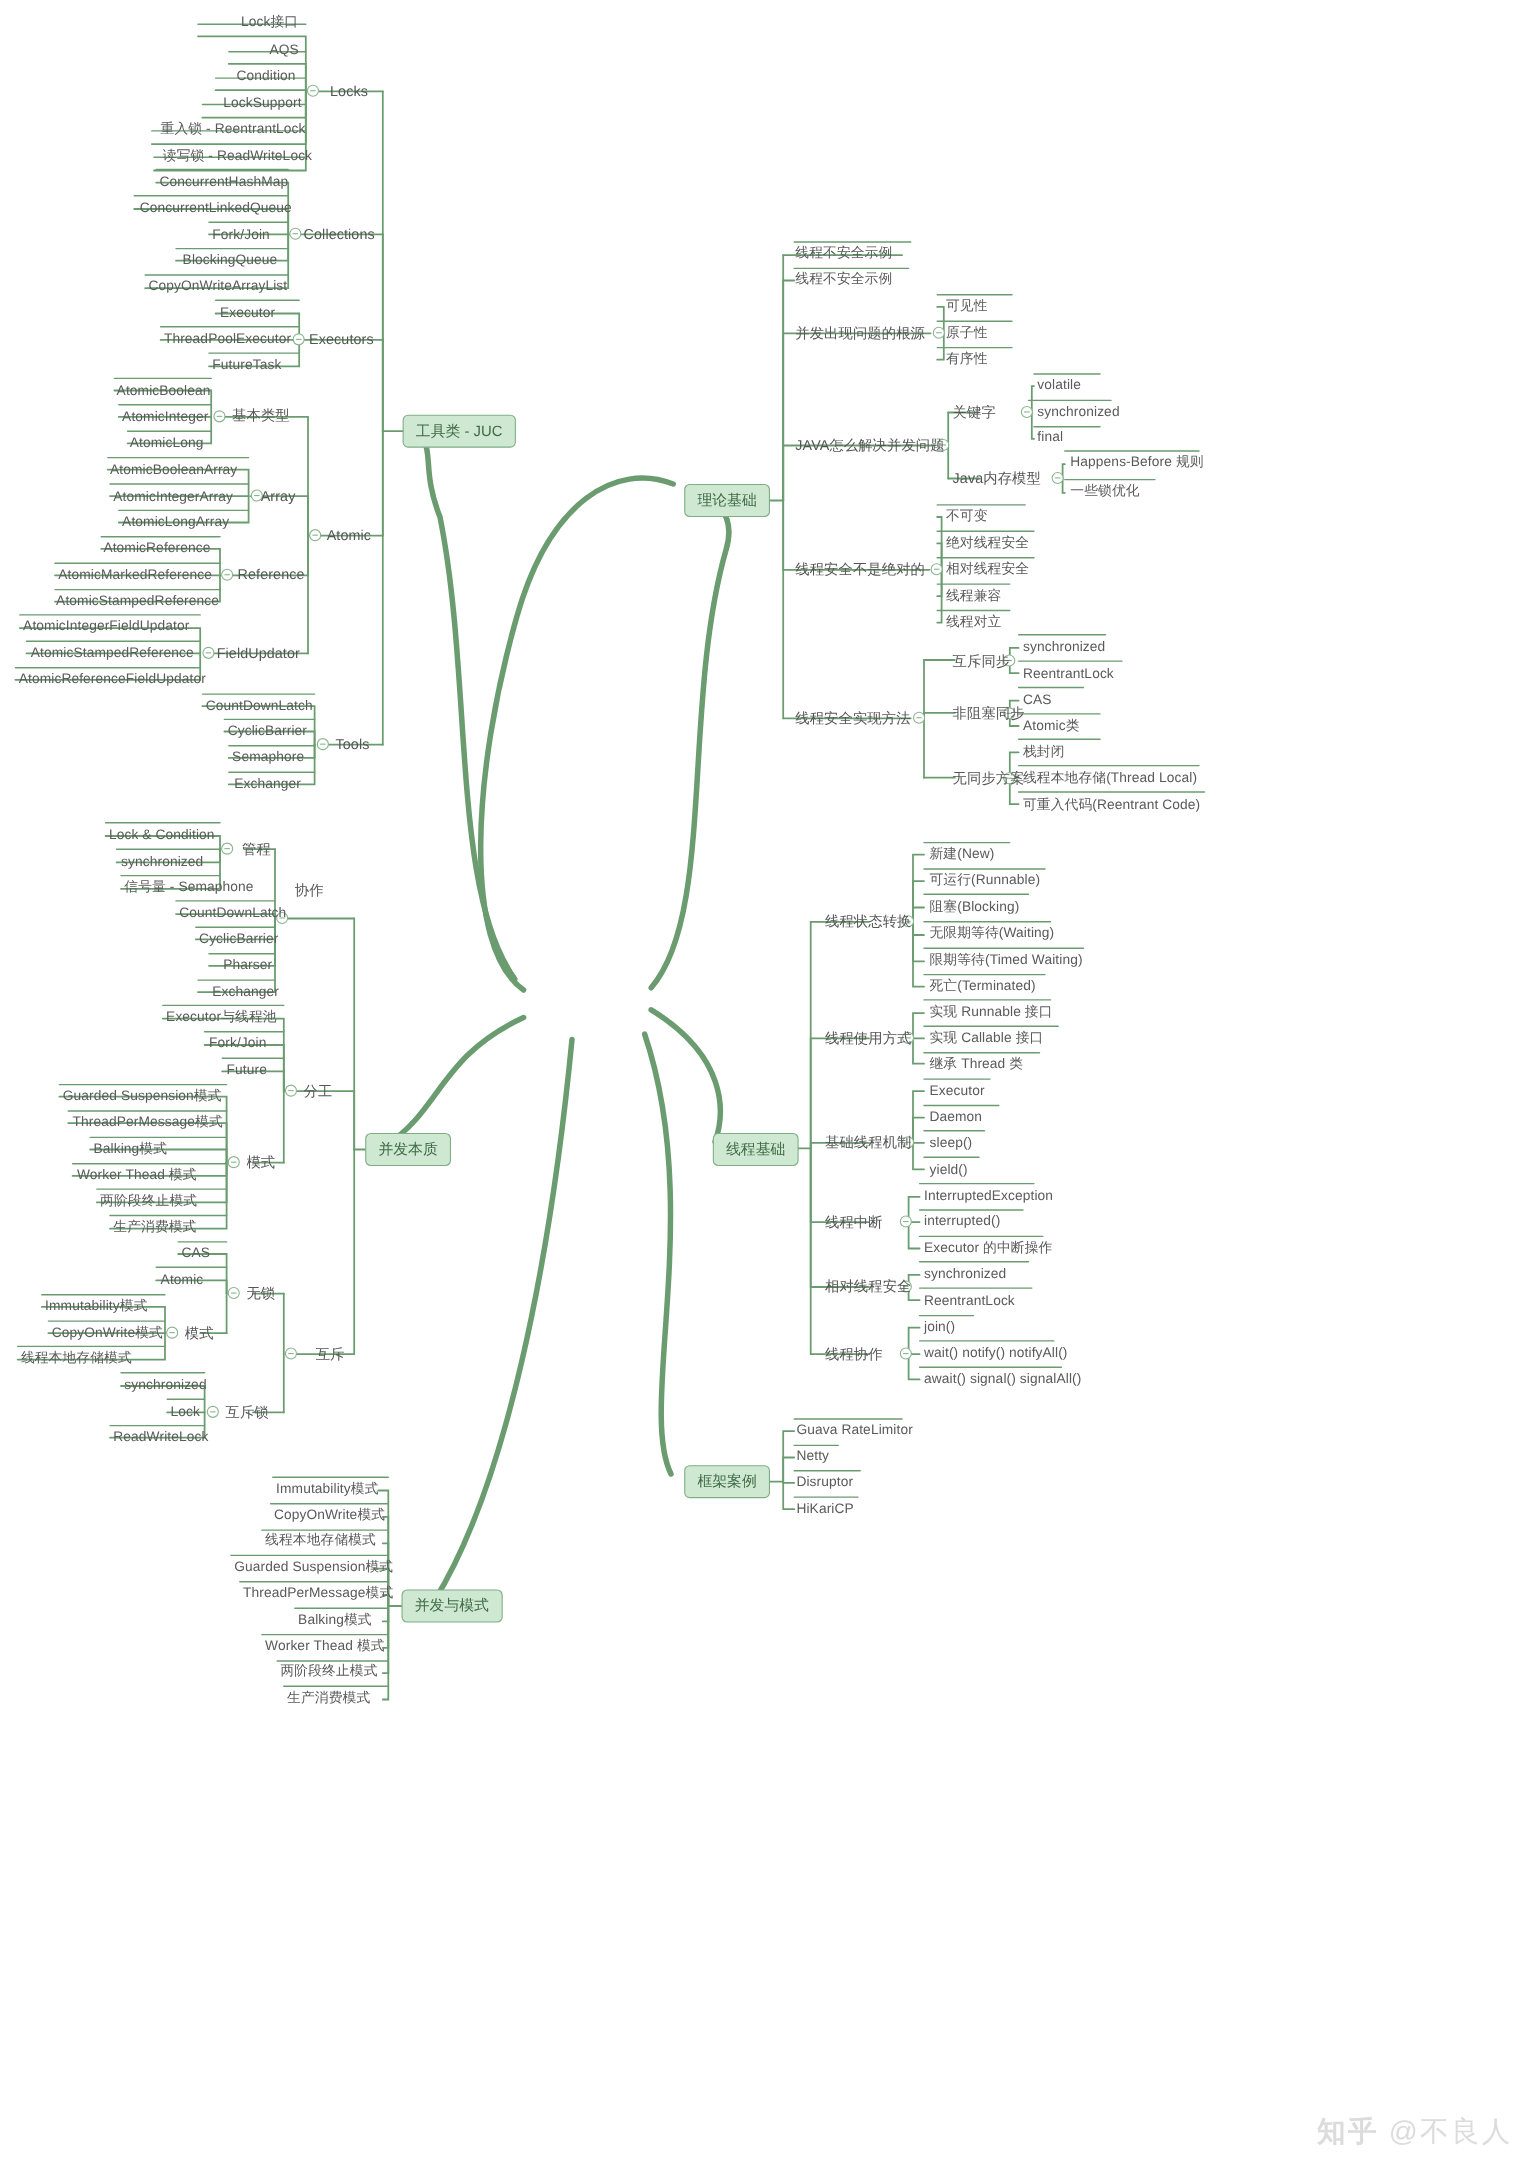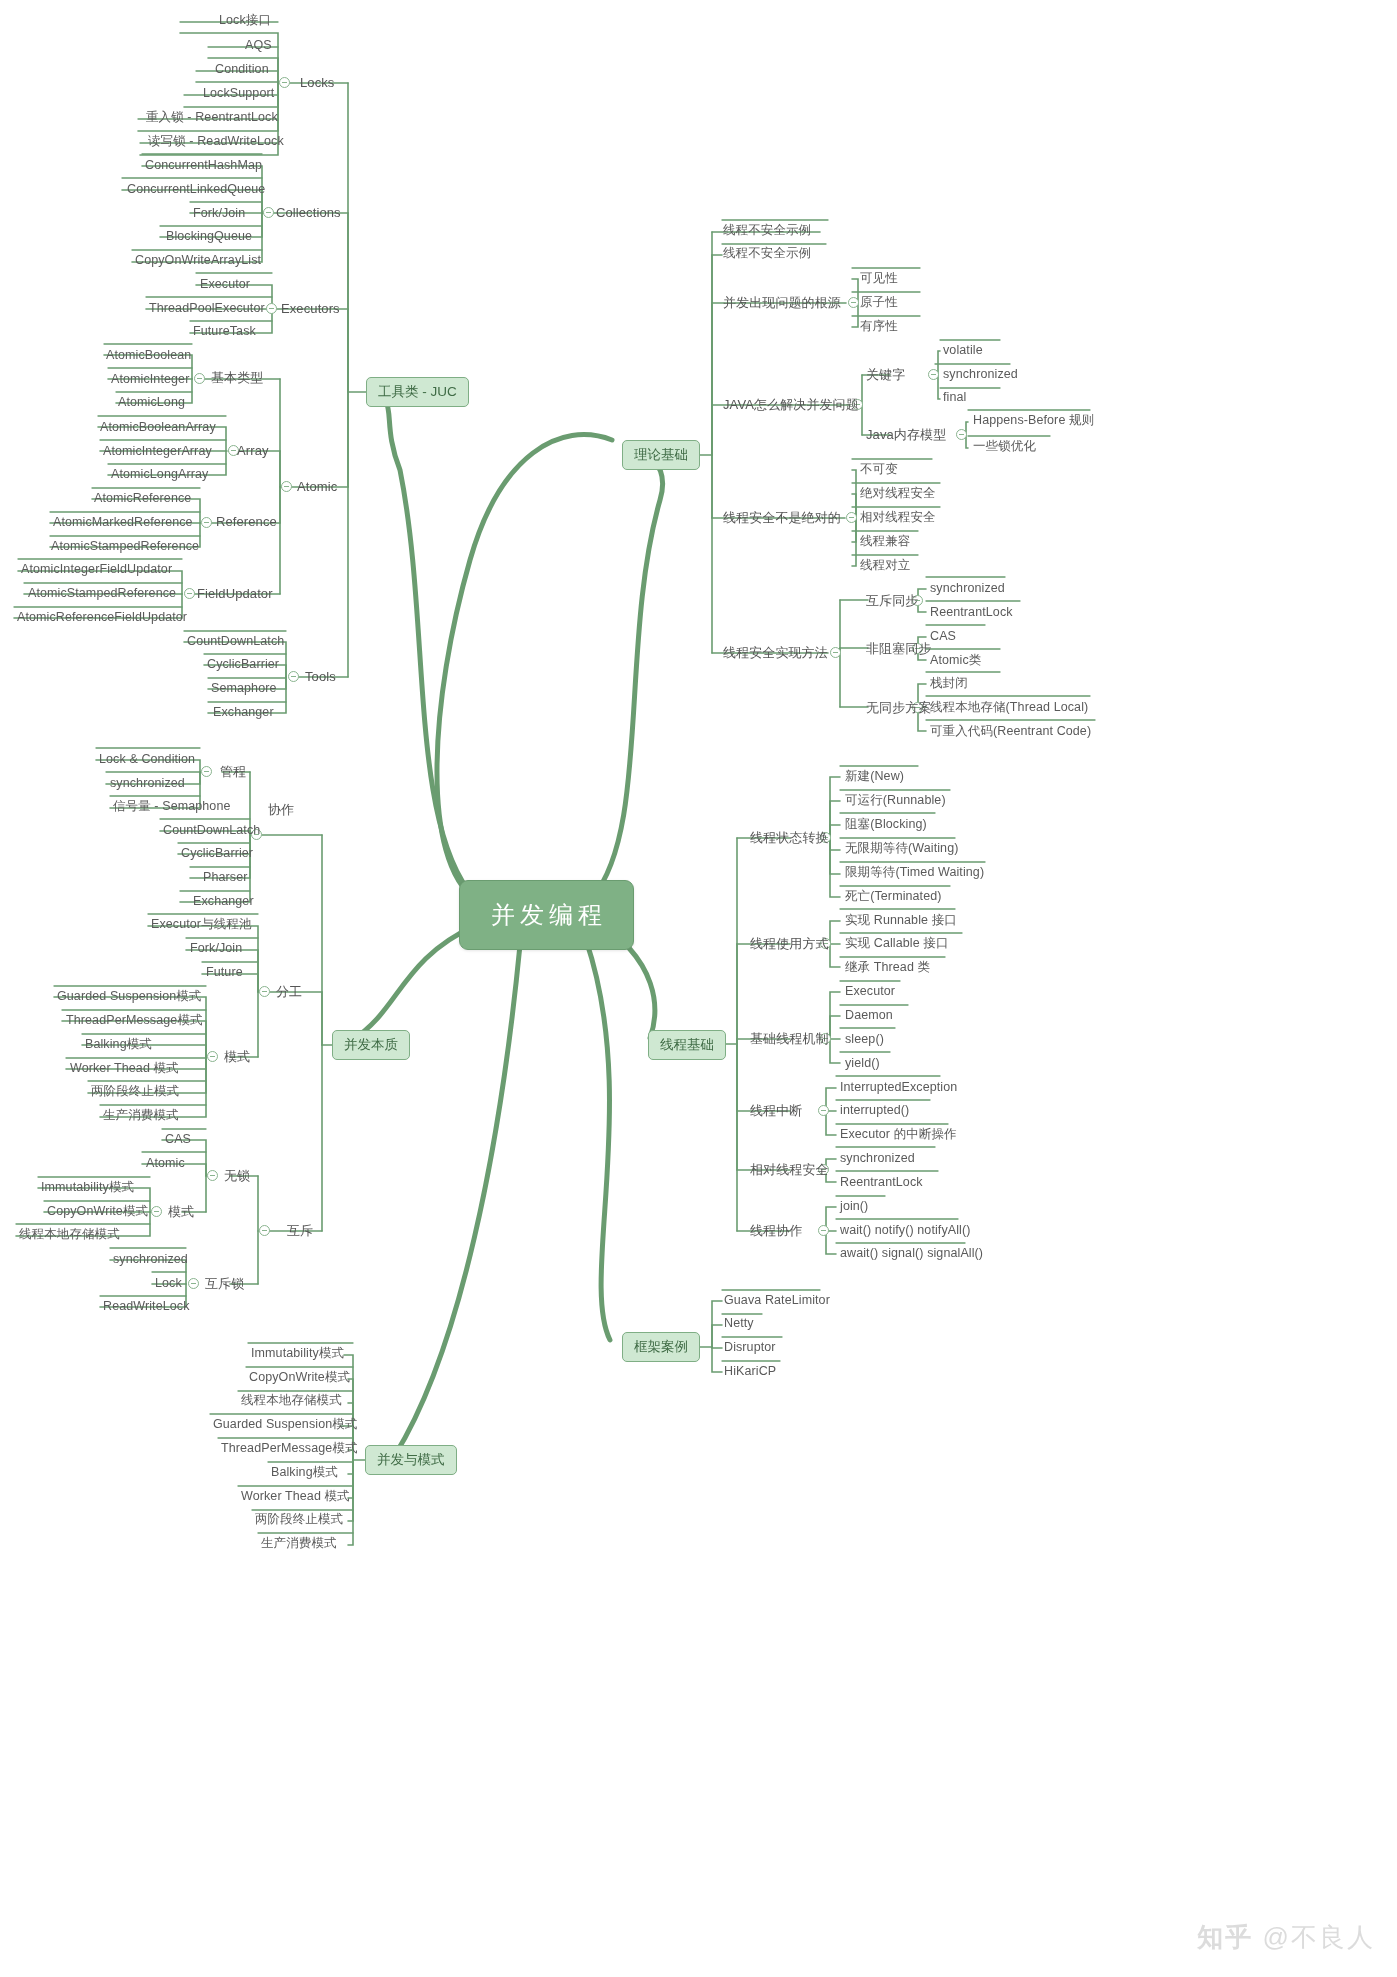--- a/index.html
+++ b/index.html
@@ -424,21 +424,20 @@
       <path d="M238 1391 L 353 1391" stroke-width="1.3"></path>
       <path d="M210 1414 L 353 1414" stroke-width="1.3"></path>
       <path d="M218 1438 L 353 1438" stroke-width="1.3"></path>
       <path d="M268 1462 L 353 1462" stroke-width="1.3"></path>
       <path d="M238 1486 L 353 1486" stroke-width="1.3"></path>
       <path d="M252 1510 L 353 1510" stroke-width="1.3"></path>
       <path d="M258 1533 L 353 1533" stroke-width="1.3"></path>
     </g>
   </svg>
 
-  <div class="root" style="left:459px; top:880px;">并发编程</div>
 
   <div class="branch" style="left:366px; top:377px;">工具类 - JUC</div>
   <div class="branch" style="left:622px; top:440px;">理论基础</div>
   <div class="branch" style="left:332px; top:1030px;">并发本质</div>
   <div class="branch" style="left:648px; top:1030px;">线程基础</div>
   <div class="branch" style="left:622px; top:1332px;">框架案例</div>
   <div class="branch" style="left:365px; top:1445px;">并发与模式</div>
 
   <span class="toggle" style="left:279px; top:77px;"></span>
   <div class="node lvl-mid" style="left:300px; top:76px;">Locks</div>

